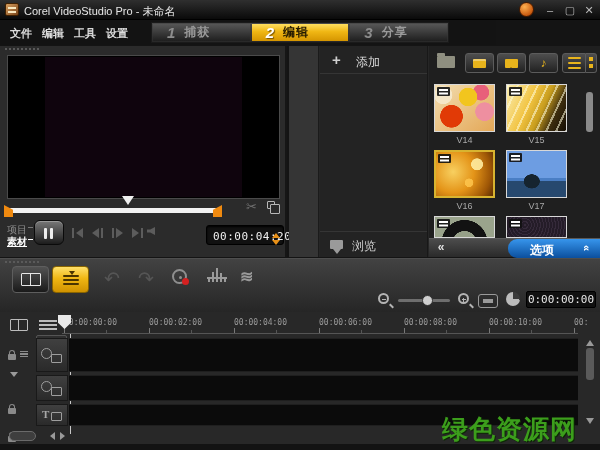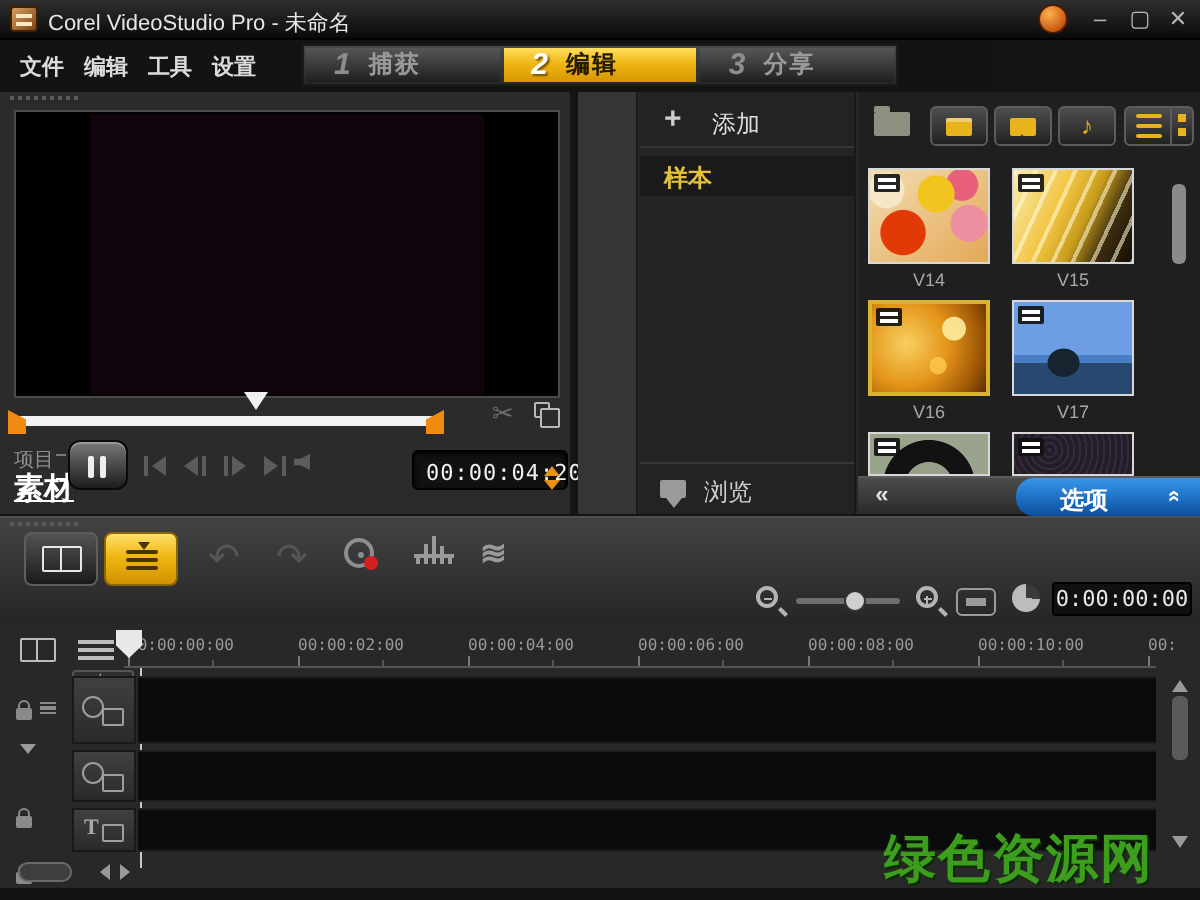--- a/index.html
+++ b/index.html
@@ -45,21 +45,21 @@
     clip-path:polygon(0 0,100% 40%,100% 100%,0 100%); }
   .trimR { position:absolute; left:213px; top:159px; width:9px; height:12px; background:#f08a10;
     clip-path:polygon(0 40%,100% 0,100% 100%,0 100%); }
   .playhead { position:absolute; left:122px; top:150px; width:0; height:0;
     border:6px solid transparent; border-top:9px solid #f0f0f0; }
   .scissors { position:absolute; left:246px; top:153px; font-size:13px; color:#6e6e6e; }
   .copyic { position:absolute; left:267px; top:155px; width:8px; height:8px; border:1.5px solid #b8b8b8; border-radius:1px; }
   .copyic::after { content:""; position:absolute; left:2px; top:2px; width:8px; height:8px;
     border:1.5px solid #b8b8b8; border-radius:1px; background:#2b2b2b; }
   .plbl1 { position:absolute; left:7px; top:177px; font-size:10px; color:#8e8e8e; }
-  .plbl2 { position:absolute; left:7px; top:189px; font-size:15px; font-weight:bold; color:#fff;text-decoration:underline; }
+  .plbl2 { position:absolute; left:7px; top:189px; font-size:10px; font-weight:bold; color:#fff;text-decoration:underline; }
   .pdash { position:absolute; left:28px; width:5px; height:1px; background:#777; }
   .pausebtn { position:absolute; left:34px; top:174px; width:30px; height:25px; border-radius:6px;
     background:linear-gradient(#787878,#1c1c1c); border:1px solid #0a0a0a; box-shadow:inset 0 1px 0 #999; }
   .pausebtn::before { content:""; position:absolute; left:9px; top:7px; width:3px; height:11px;
     background:#eee; box-shadow:6px 0 0 #eee; border-radius:1px; }
   .tbtn { position:absolute; top:180px; width:17px; height:14px; }
   .tri { width:0; height:0; border:5px solid transparent; position:absolute; top:2px; }
   .triL { border-right:7px solid #5c5c5c; border-left:none; }
   .triR { border-left:7px solid #5c5c5c; border-right:none; }
   .tbar { position:absolute; width:2px; height:10px; background:#5c5c5c; top:2px; }
@@ -342,23 +342,20 @@
       </div>
     <div class="cat" style="top:178px">
         <span class="ic-fx">FX</span>
       </div>
   </div>
   <div class="catcol">
     <div class="addrow">
       <span class="addplus">+</span>
       <span class="addlbl">添加</span>
     </div>
-    <div class="folderitem">
-      <span>样本</span>
-    </div>
     <div class="browserow">
       <i class="ic-browse"></i>
       <span class="browselbl">浏览</span>
     </div>
   </div>
   <div class="gallery">
     <div class="ic-folder"></div>
     <div class="fbtn" style="left:36px">
         <i class="fi-film"></i>
       </div>

